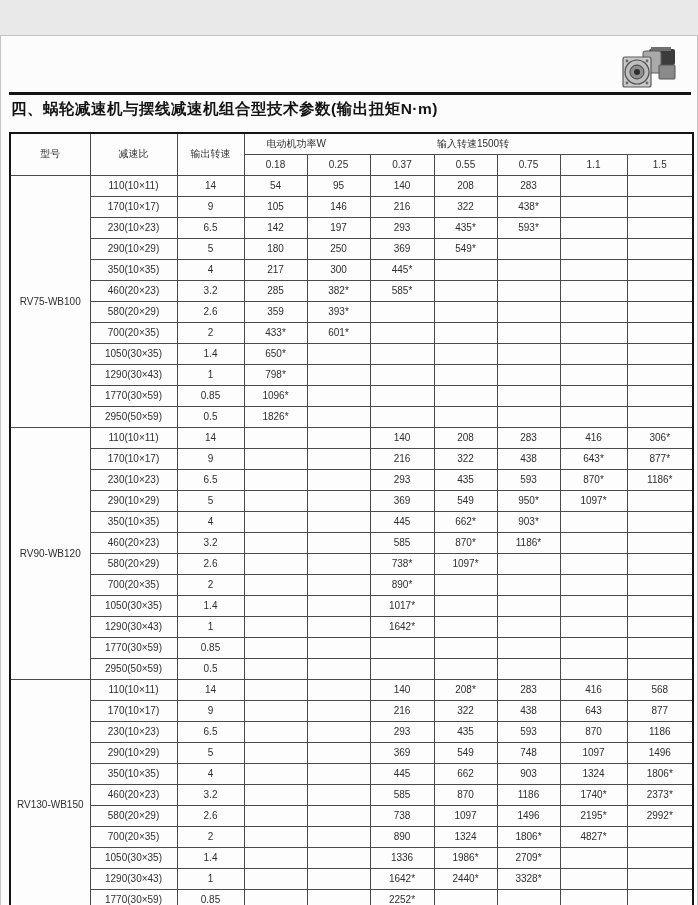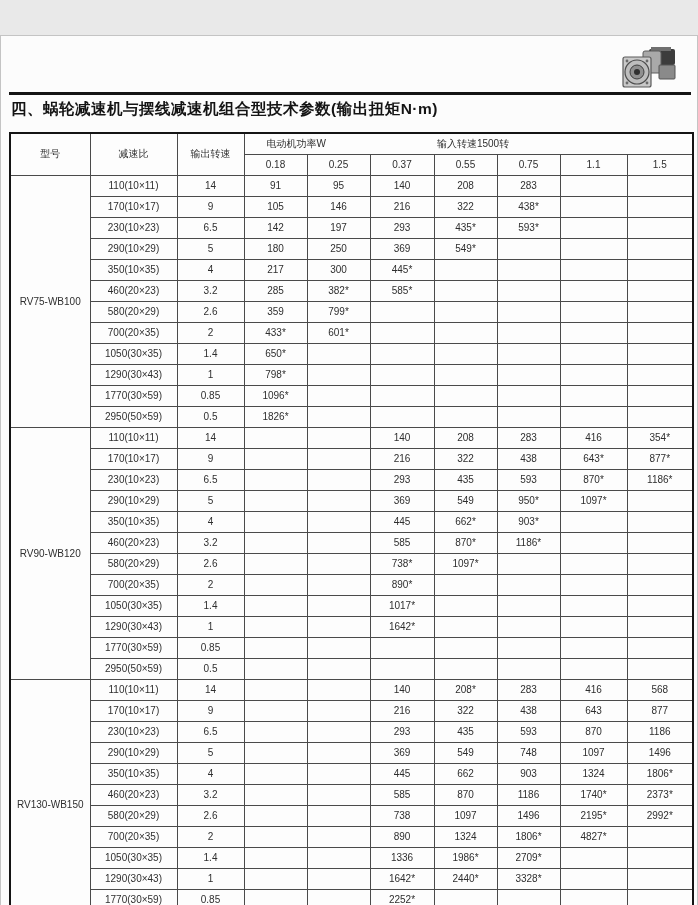--- a/index.html
+++ b/index.html
@@ -107,21 +107,21 @@
           <th>0.75</th>
           <th>1.1</th>
           <th>1.5</th>
         </tr>
     </thead>
     <tbody id="table-body">
         <tr>
           <td rowspan="12" class="model-cell">RV75-WB100</td>
           <td>110(10×11)</td>
           <td>14</td>
-          <td>91</td>
+          <td>54</td>
           <td>95</td>
           <td>140</td>
           <td>208</td>
           <td>283</td>
           <td></td>
           <td></td>
         </tr>
         <tr>
           <td>170(10×17)</td>
           <td>9</td>
@@ -174,21 +174,21 @@
           <td>585*</td>
           <td></td>
           <td></td>
           <td></td>
           <td></td>
         </tr>
         <tr>
           <td>580(20×29)</td>
           <td>2.6</td>
           <td>359</td>
-          <td>799*</td>
+          <td>393*</td>
           <td></td>
           <td></td>
           <td></td>
           <td></td>
           <td></td>
         </tr>
         <tr>
           <td>700(20×35)</td>
           <td>2</td>
           <td>433*</td>
@@ -246,21 +246,21 @@
         <tr class="group-start">
           <td rowspan="12" class="model-cell">RV90-WB120</td>
           <td>110(10×11)</td>
           <td>14</td>
           <td></td>
           <td></td>
           <td>140</td>
           <td>208</td>
           <td>283</td>
           <td>416</td>
-          <td>354*</td>
+          <td>306*</td>
         </tr>
         <tr>
           <td>170(10×17)</td>
           <td>9</td>
           <td></td>
           <td></td>
           <td>216</td>
           <td>322</td>
           <td>438</td>
           <td>643*</td>

